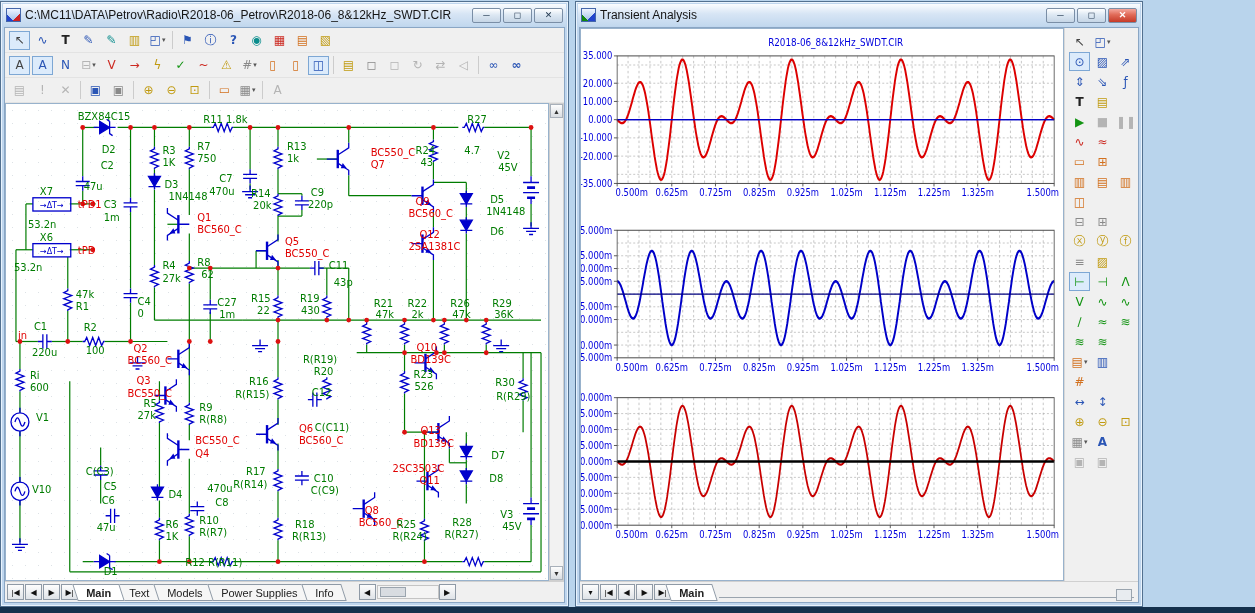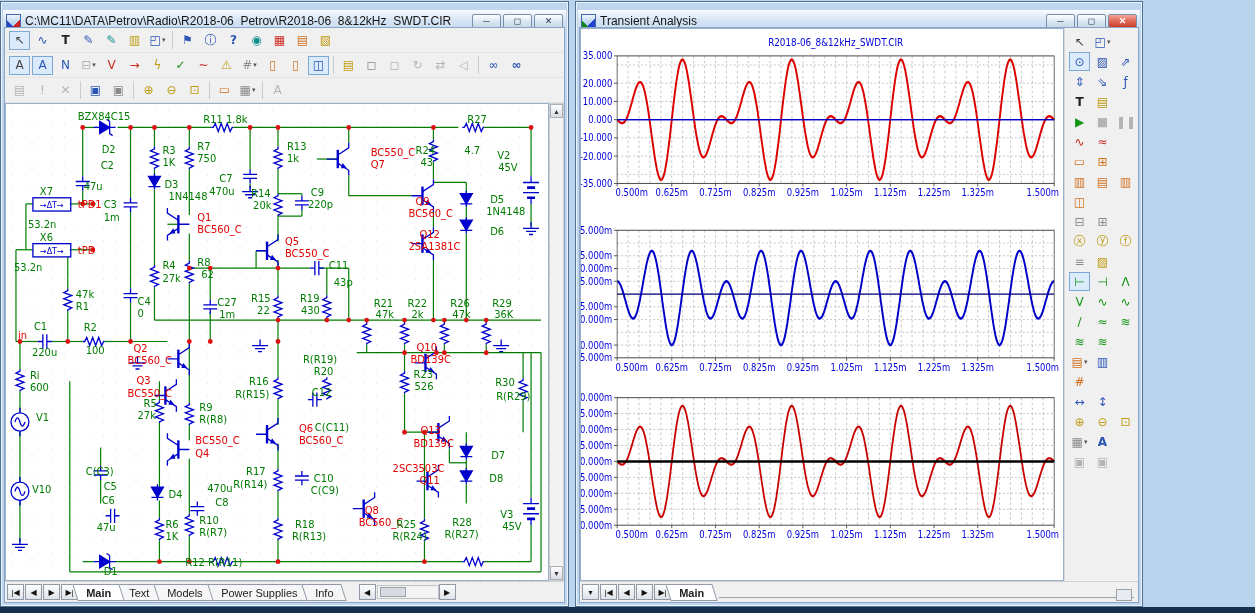--- a/index.html
+++ b/index.html
@@ -4,21 +4,21 @@
 <style>
   * { margin:0; padding:0; box-sizing:border-box; }
   html,body { width:1255px; height:613px; overflow:hidden; }
   body { font-family:"Liberation Sans", sans-serif; background:#b9d4ec; position:relative; }
   .desktop { position:absolute; inset:0; }
   .bottomstrip { position:absolute; left:0; bottom:0; width:1255px; height:6px; background:#14304c; }
   
   .win { position:absolute; top:1px; height:606px; background:#bfd6ee; border:1px solid #52708f; box-shadow: inset 0 0 0 1px #e9f3fd; }
   .winL { left:0; width:569px; }
   .winR { left:575px; width:568px; }
-  .titlebar { position:absolute; left:2px; right:2px; top:8px; height:22px; display:flex; align-items:center; padding:0 3px; background:linear-gradient(#fafcfe,#d7e5f5 45%,#c2d8ee); }
+  .titlebar { position:absolute; left:2px; right:2px; top:2px; height:22px; display:flex; align-items:center; padding:0 3px; background:linear-gradient(#fafcfe,#d7e5f5 45%,#c2d8ee); }
   .ttext { font-size:12px; color:#151515; margin-left:4px; flex:1; white-space:nowrap; overflow:hidden; }
   .ticon { width:15px; height:14px; display:inline-block; border:1px solid #4466aa; background:
     linear-gradient(45deg,#2244cc 25%,transparent 25%),linear-gradient(-45deg,#cc2222 30%,transparent 30%),linear-gradient(#eef4ff,#9fc0e8); }
   .wbtns { display:flex; gap:2px; }
   .wbtn { width:29px; height:15px; border:1px solid #7a8ea6; border-radius:2px; font-size:9px; line-height:13px; text-align:center; color:#243a52; background:linear-gradient(#ffffff,#dde8f3 45%,#c6d6e6); cursor:default; }
   .wbtn.close-red { background:linear-gradient(#f5a79d,#e06a57 45%,#c63a28); color:#fff; font-weight:bold; }
   .winbody { position:absolute; left:3px; right:3px; top:25px; bottom:3px; background:#f0f0f0; border:1px solid #8aa6c4; }
   
   .tbrow { height:25px; display:flex; align-items:center; padding-left:3px; border-bottom:1px solid #e3e3e3; background:#f0f0f0; white-space:nowrap; }
   .tbtn { min-width:21px; height:19px; display:inline-flex; align-items:center; justify-content:center; font-family:"DejaVu Sans",sans-serif; font-size:12px; color:#444; border:1px solid transparent; margin:0 1px; cursor:default; }

